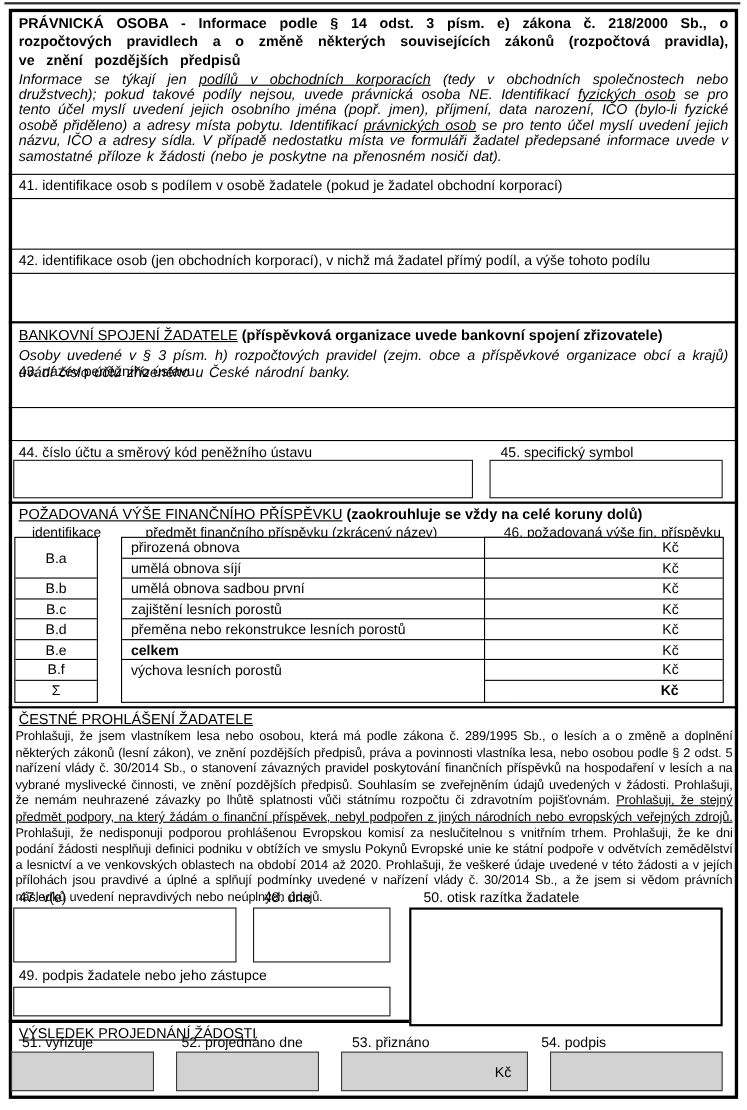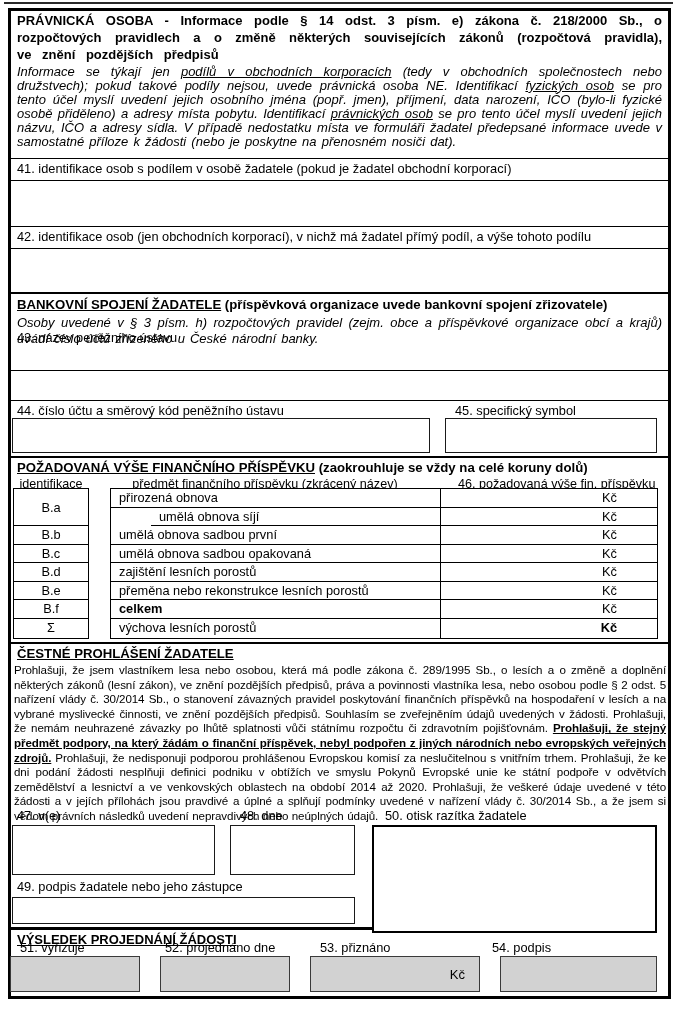--- a/index.html
+++ b/index.html
@@ -7,21 +7,21 @@
     position:relative;width:679px;height:1009px;background:#fff;overflow:hidden;
     font-family:"Liberation Sans","DejaVu Sans",sans-serif;color:#000;
   }
   .abs{position:absolute;}
   .scanline{height:2px;background:#2a2a2a;}
   .frame{border:3px solid #000;box-sizing:border-box;}
   .hline{height:0;border-top:1.5px solid #000;}
   .hline.thick{border-top:2.5px solid #000;}
   .sec-title{font-weight:bold;font-size:13.2px;line-height:16px;white-space:nowrap;}
   .u{text-decoration:underline;}
-  .bu{font-weight:bold;text-decoration:underline;}
+  .bu{font-weight:normal;text-decoration:underline;}
   .jtitle{
     font-weight:bold;font-size:13px;line-height:17px;text-align:justify;
     word-spacing:7px;
   }
   .note{
     font-style:italic;font-size:13px;line-height:13.9px;text-align:justify;word-spacing:1.5px;
   }
   .label{font-size:12.8px;line-height:15px;white-space:nowrap;}
   .inputbox{border:1.7px solid #1a1a1a;box-sizing:border-box;background:#fff;}
   .stampbox{border:2.4px solid #000;box-sizing:border-box;background:#fff;z-index:3;}
@@ -74,39 +74,38 @@
   <div class="abs" style="left:11px;top:372px;width:657px;height:26px;"></div>
   <div class="abs hline" style="left:8px;top:400px;width:663px;"></div>
 
   <div class="abs label" style="left:17px;top:403px;">44. číslo účtu a směrový kód peněžního ústavu</div>
   <div class="abs label" style="left:455px;top:403px;">45. specifický symbol</div>
   <div class="abs inputbox" style="left:12px;top:418px;width:418px;height:35px;"></div>
   <div class="abs inputbox" style="left:445px;top:418px;width:212px;height:35px;"></div>
 
   <div class="abs hline thick" style="left:8px;top:456px;width:663px;"></div>
   <div class="abs sec-title" style="left:17px;top:460px;"><span class="bu">POŽADOVANÁ VÝŠE FINANČNÍHO PŘÍSPĚVKU</span><span> (zaokrouhluje se vždy na celé koruny dolů)</span></div>
-  <div class="abs cap center" style="left:10px;top:477px;width:82px;">identifikace</div>
+  <div class="abs cap center" style="left:10px;top:477px;width:82px;text-align:right;">identifikace</div>
   <div class="abs cap center" style="left:110px;top:477px;width:310px;">předmět finančního příspěvku (zkrácený název)</div>
   <div class="abs cap" style="left:458px;top:477px;">46. požadovaná výše fin. příspěvku</div>
 
   <div class="abs tcol" style="left:13px;top:488px;width:76px;height:151px;">
     <div class="tcell id" style="height:37px;">B.a</div>
     <div class="tcell id" style="height:18.5px;">B.b</div>
     <div class="tcell id" style="height:18.5px;">B.c</div>
     <div class="tcell id" style="height:18.5px;">B.d</div>
     <div class="tcell id" style="height:18.5px;">B.e</div>
     <div class="tcell id" style="height:18.5px;">B.f</div>
     <div class="tcell id" style="height:18.5px;">Σ</div>
   </div>
 
   <div class="abs tcol" style="left:110px;top:488px;width:360px;height:151px;">
     <div class="tcell subj" style="height:18.5px;">přirozená obnova</div>
-    <div class="tcell subj" style="height:18.5px;margin-left:40px;">umělá obnova síjí</div>
+    <div class="tcell subj" style="height:18.5px;">umělá obnova síjí</div>
     <div class="tcell subj" style="height:18.5px;text-align:right;">umělá obnova sadbou první</div>
-    <div class="tcell subj" style="height:18.5px;">umělá obnova sadbou opakovaná</div>
     <div class="tcell subj" style="height:18.5px;">zajištění lesních porostů</div>
     <div class="tcell subj" style="height:18.5px;">přeměna nebo rekonstrukce lesních porostů</div>
     <div class="tcell subj bold" style="height:18.5px;">celkem</div>
     <div class="tcell subj" style="height:18.5px;">výchova lesních porostů</div>
   </div>
 
   <div class="abs tcol" style="left:440px;top:488px;width:218px;height:151px;">
     <div class="tcell amt" style="height:18.5px;">
         <span>Kč</span>
       </div>

